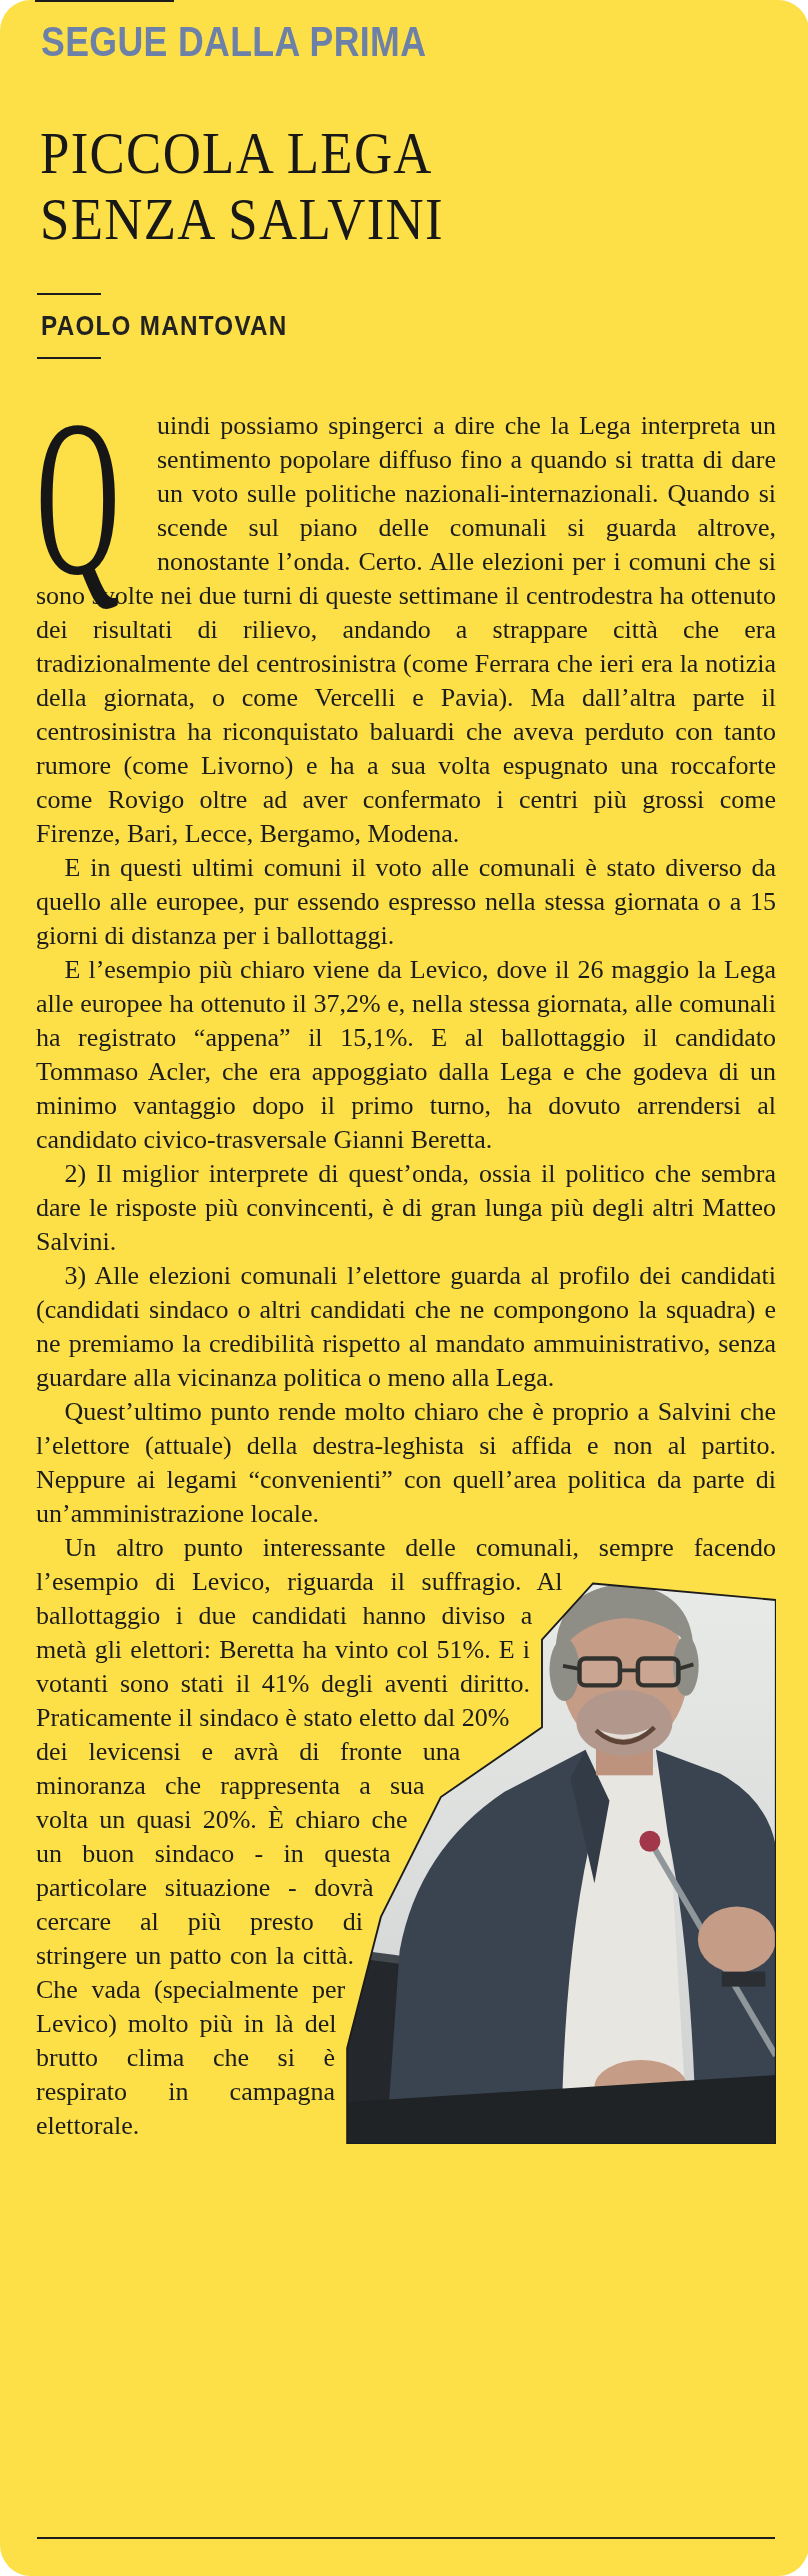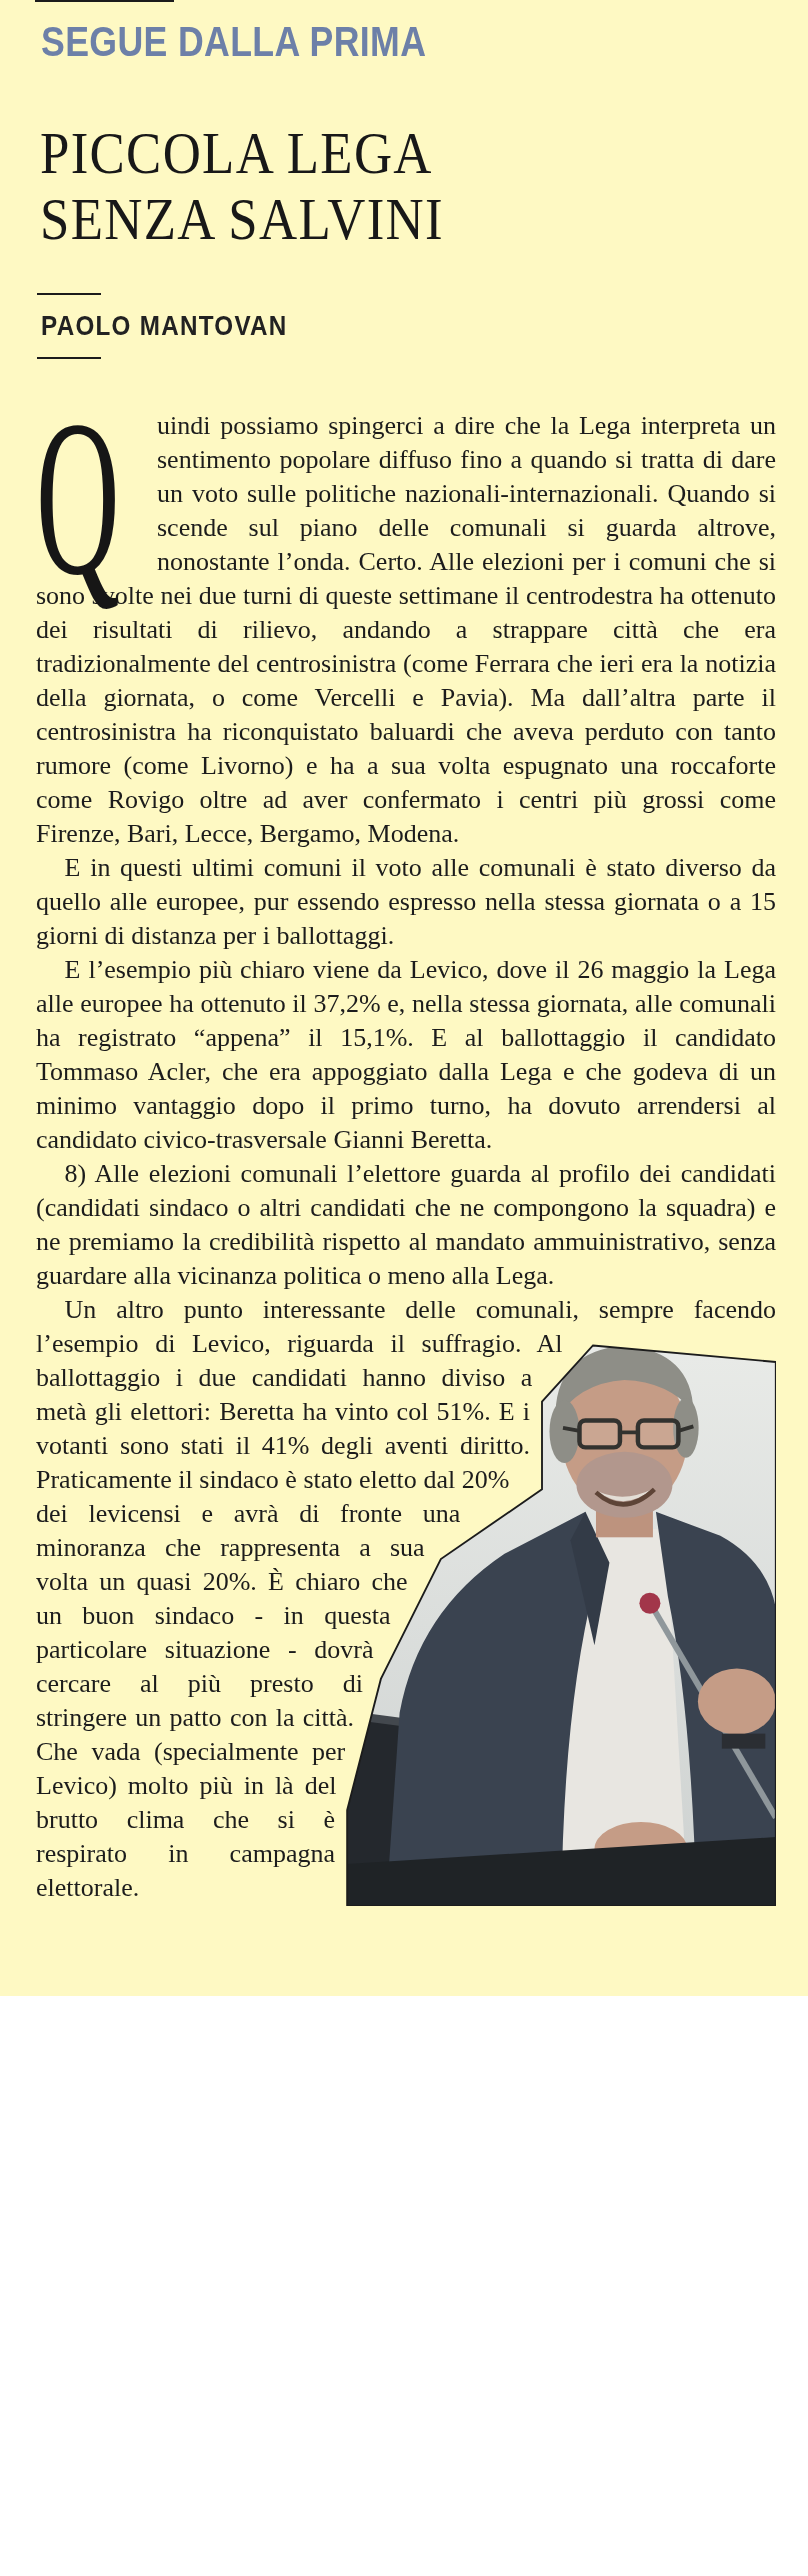--- a/index.html
+++ b/index.html
@@ -1,18 +1,18 @@
 <!DOCTYPE html>
 <html lang="it" style="font-size:12px"><head>
 <meta charset="utf-8">
 <style>
   html,body{margin:0;padding:0;background:#ffffff;}
   .page{
-    position:relative;width:809px;height:1996px;background:#fef9c3;
-    font-family:"Liberation Serif",serif;color:#1c1c1c;overflow:hidden;
+    position:relative;width:809px;height:2576px;background:#fde047;
+    font-family:"Liberation Serif",serif;color:#1c1c1c;overflow:hidden;border-radius:31px;
   }
   .top-rule{position:absolute;left:35px;top:0;width:139px;height:2.2px;background:#1c1c1c;}
   .kicker{
     position:absolute;left:41px;top:18px;
     font-family:"Liberation Sans",sans-serif;font-weight:bold;font-size:42px;
     color:#6d80a8;transform:scaleX(0.85);transform-origin:left top;white-space:nowrap;
     letter-spacing:0.4px;
   }
   .headline{
     position:absolute;left:40px;top:120px;margin:0;
@@ -63,21 +63,23 @@
   <div class="byline-rule-top"></div>
   <div class="byline">PAOLO MANTOVAN</div>
   <div class="byline-rule-bottom"></div>
 
   <div class="article">
 
     <p class="lead"><span class="dropcap">Q</span><span>uindi possiamo spingerci a dire che la Lega interpreta un sentimento popolare diffuso fino a quando si tratta di dare un voto sulle politiche nazionali-internazionali. Quando si scende sul piano delle comunali si guarda altrove, nonostante l’onda. Certo. Alle elezioni per i comuni che si sono svolte nei due turni di queste settimane il centrodestra ha ottenuto dei risultati di rilievo, andando a strappare città che era tradizionalmente del centrosinistra (come Ferrara che ieri era la notizia della giornata, o come Vercelli e Pavia). Ma dall’altra parte il centrosinistra ha riconquistato baluardi che aveva perduto con tanto rumore (come Livorno) e ha a sua volta espugnato una roccaforte come Rovigo oltre ad aver confermato i centri più grossi come Firenze, Bari, Lecce, Bergamo, Modena.</span></p>
 
     <p class="body-par">E in questi ultimi comuni il voto alle comunali è stato diverso da quello alle europee, pur essendo espresso nella stessa giornata o a 15 giorni di distanza per i ballottaggi.</p>
     <p class="body-par">E l’esempio più chiaro viene da Levico, dove il 26 maggio la Lega alle europee ha ottenuto il 37,2% e, nella stessa giornata, alle comunali ha registrato “appena” il 15,1%. E al ballottaggio il candidato Tommaso Acler, che era appoggiato dalla Lega e che godeva di un minimo vantaggio dopo il primo turno, ha dovuto arrendersi al candidato civico-trasversale Gianni Beretta.</p>
-    <p class="body-par">8) Alle elezioni comunali l’elettore guarda al profilo dei candidati (candidati sindaco o altri candidati che ne compongono la squadra) e ne premiamo la credibilità rispetto al mandato ammuinistrativo, senza guardare alla vicinanza politica o meno alla Lega.</p>
+    <p class="body-par">2) Il miglior interprete di quest’onda, ossia il politico che sembra dare le risposte più convincenti, è di gran lunga più degli altri Matteo Salvini.</p>
+    <p class="body-par">3) Alle elezioni comunali l’elettore guarda al profilo dei candidati (candidati sindaco o altri candidati che ne compongono la squadra) e ne premiamo la credibilità rispetto al mandato ammuinistrativo, senza guardare alla vicinanza politica o meno alla Lega.</p>
+    <p class="body-par">Quest’ultimo punto rende molto chiaro che è proprio a Salvini che l’elettore (attuale) della destra-leghista si affida e non al partito. Neppure ai legami “convenienti” con quell’area politica da parte di un’amministrazione locale.</p>
 
     <p class="body-par"><span class="photo-float">
           <svg viewBox="0 0 612 818" xmlns="http://www.w3.org/2000/svg" role="img">
         <defs>
           <linearGradient id="wallg" x1="0" y1="0" x2="0" y2="1">
             <stop offset="0" stop-color="#e9ebe8"></stop>
             <stop offset="1" stop-color="#cdd1d0"></stop>
           </linearGradient>
           <clipPath id="photoclip">
             <polygon points="368,70 612,92 612,818 40,818 40,690 85,515 165,355 300,262 300,145"></polygon>

